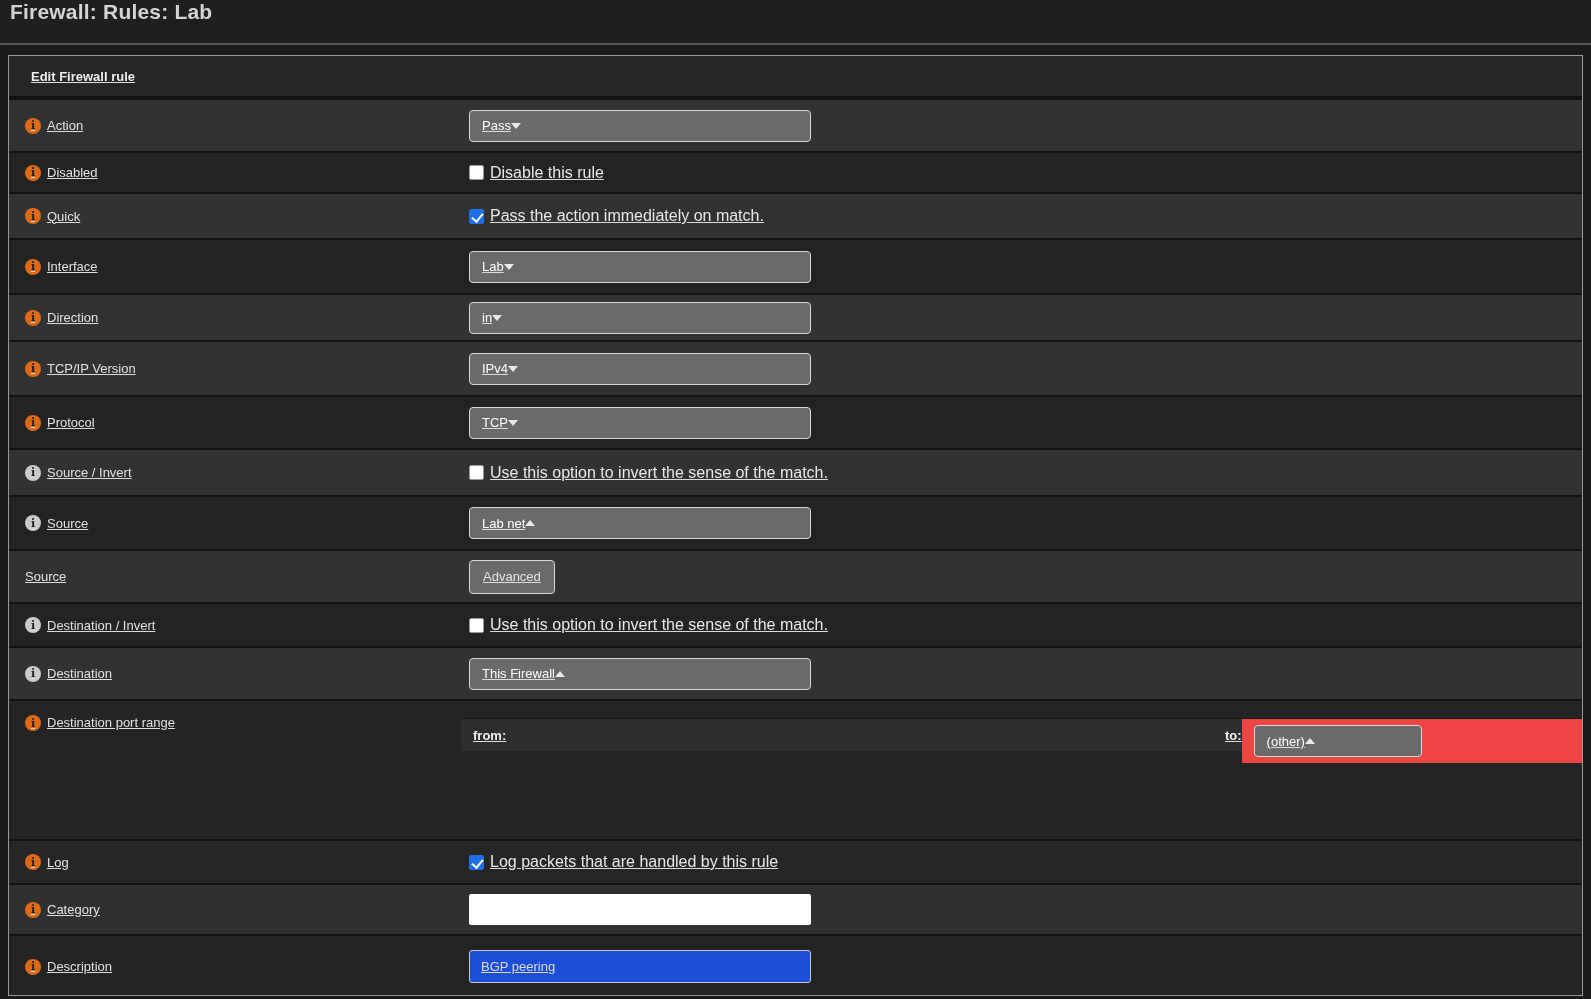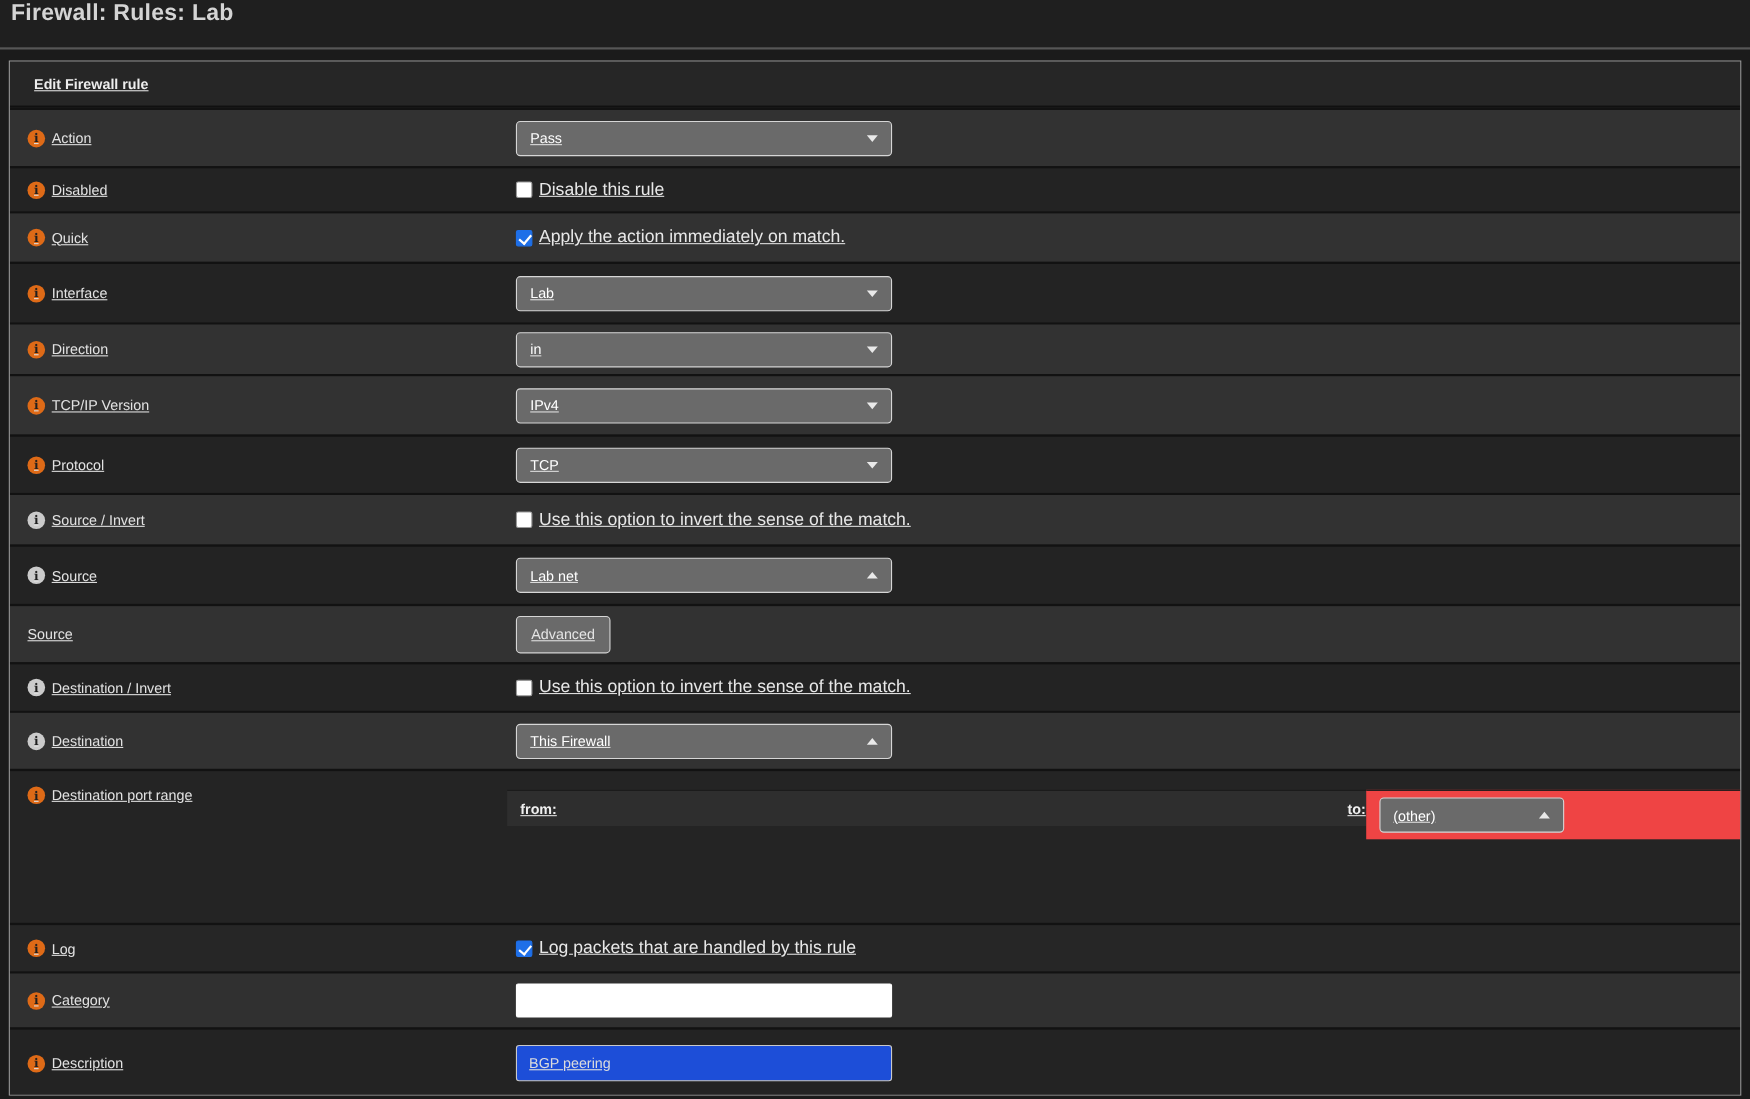--- a/index.html
+++ b/index.html
@@ -57,21 +57,21 @@
     display:inline-flex; align-items:center; justify-content:center;
     font-family:"DejaVu Serif",serif; font-weight:bold; font-size:11px; line-height:1;
     color:#1f1f1f;
   }
   .info.orange{ background:#de6a17; }
   .info.gray{ background:#cbcbcb; }
 
   
   .select{
     height:32px; width:342px; background:#6a6a6a; border:1px solid #d6d6d6;
-    border-radius:4px; display:flex; align-items:center; justify-content:space-between;
+    border-radius:4px; display:flex; align-items:center; justify-content:flex-start;
     padding:0 12px; color:#ffffff; font-size:13px; cursor:pointer;
   }
   .select.w168{ width:168px; }
   .select.w161{ width:161px; }
   .caret{ width:0; height:0; border-left:5px solid transparent; border-right:5px solid transparent; }
   .caret.down{ border-top:6px solid #e9e9e9; }
   .caret.up{ border-bottom:6px solid #e9e9e9; }
 
   
   .cb{
@@ -149,21 +149,21 @@
     </div>
   </div>
 
   <div class="row lt h46">
     <div class="cell-label">
       <span class="info orange">i</span>
       <span class="lbl">Quick</span>
     </div>
     <div class="cell-control">
       <span class="cb checked"></span>
-      <span class="cb-text">Apply the action immediately on match.</span>
+      <span class="cb-text">Pass the action immediately on match.</span>
     </div>
   </div>
 
   <div class="row dk h55">
     <div class="cell-label">
       <span class="info orange">i</span>
       <span class="lbl">Interface</span>
     </div>
     <div class="cell-control">
       <div class="select">

